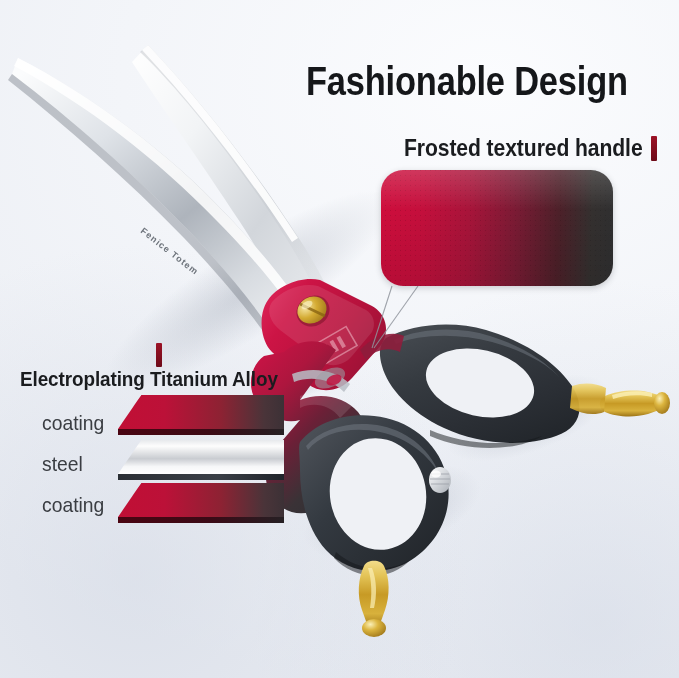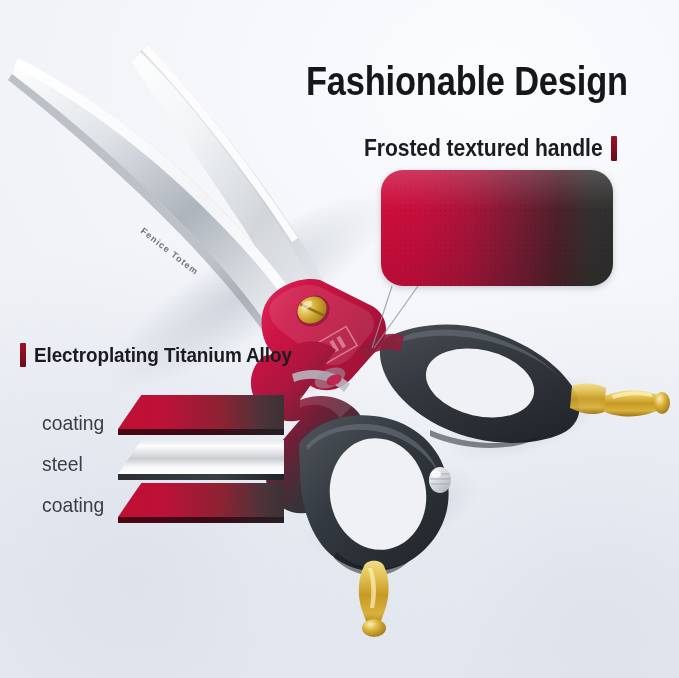--- a/index.html
+++ b/index.html
@@ -38,21 +38,21 @@
     font-weight: 700;
     color: #15171a;
     letter-spacing: -0.2px;
     transform: scaleX(.86);
     transform-origin: left top;
     white-space: nowrap;
     line-height: 1.05;
   }
   .subhead-row {
     position: absolute;
-    left: 364px;
+    left: 404px;
     top: 134px;
     display: flex;
     align-items: center;
     white-space: nowrap;
     text-align: right;
   }
   .subhead {
     font-size: 24px;
     font-weight: 700;
     color: #1a1c1f;
@@ -69,20 +69,21 @@
   }
   .accent-bar.right { margin-left: -24px; }
 
   .alloy-row {
     position: absolute;
     left: 20px;
     top: 343px;
     display: flex;
     align-items: center;
     white-space: nowrap;
+    flex-direction: column;
   }
   .alloy-row .accent-bar { margin-right: 8px; height: 24px; }
   .alloy-label {
     font-size: 21px;
     font-weight: 700;
     color: #1a1c1f;
     transform: scaleX(.9);
     transform-origin: left center;
     letter-spacing: -0.1px;
   }

